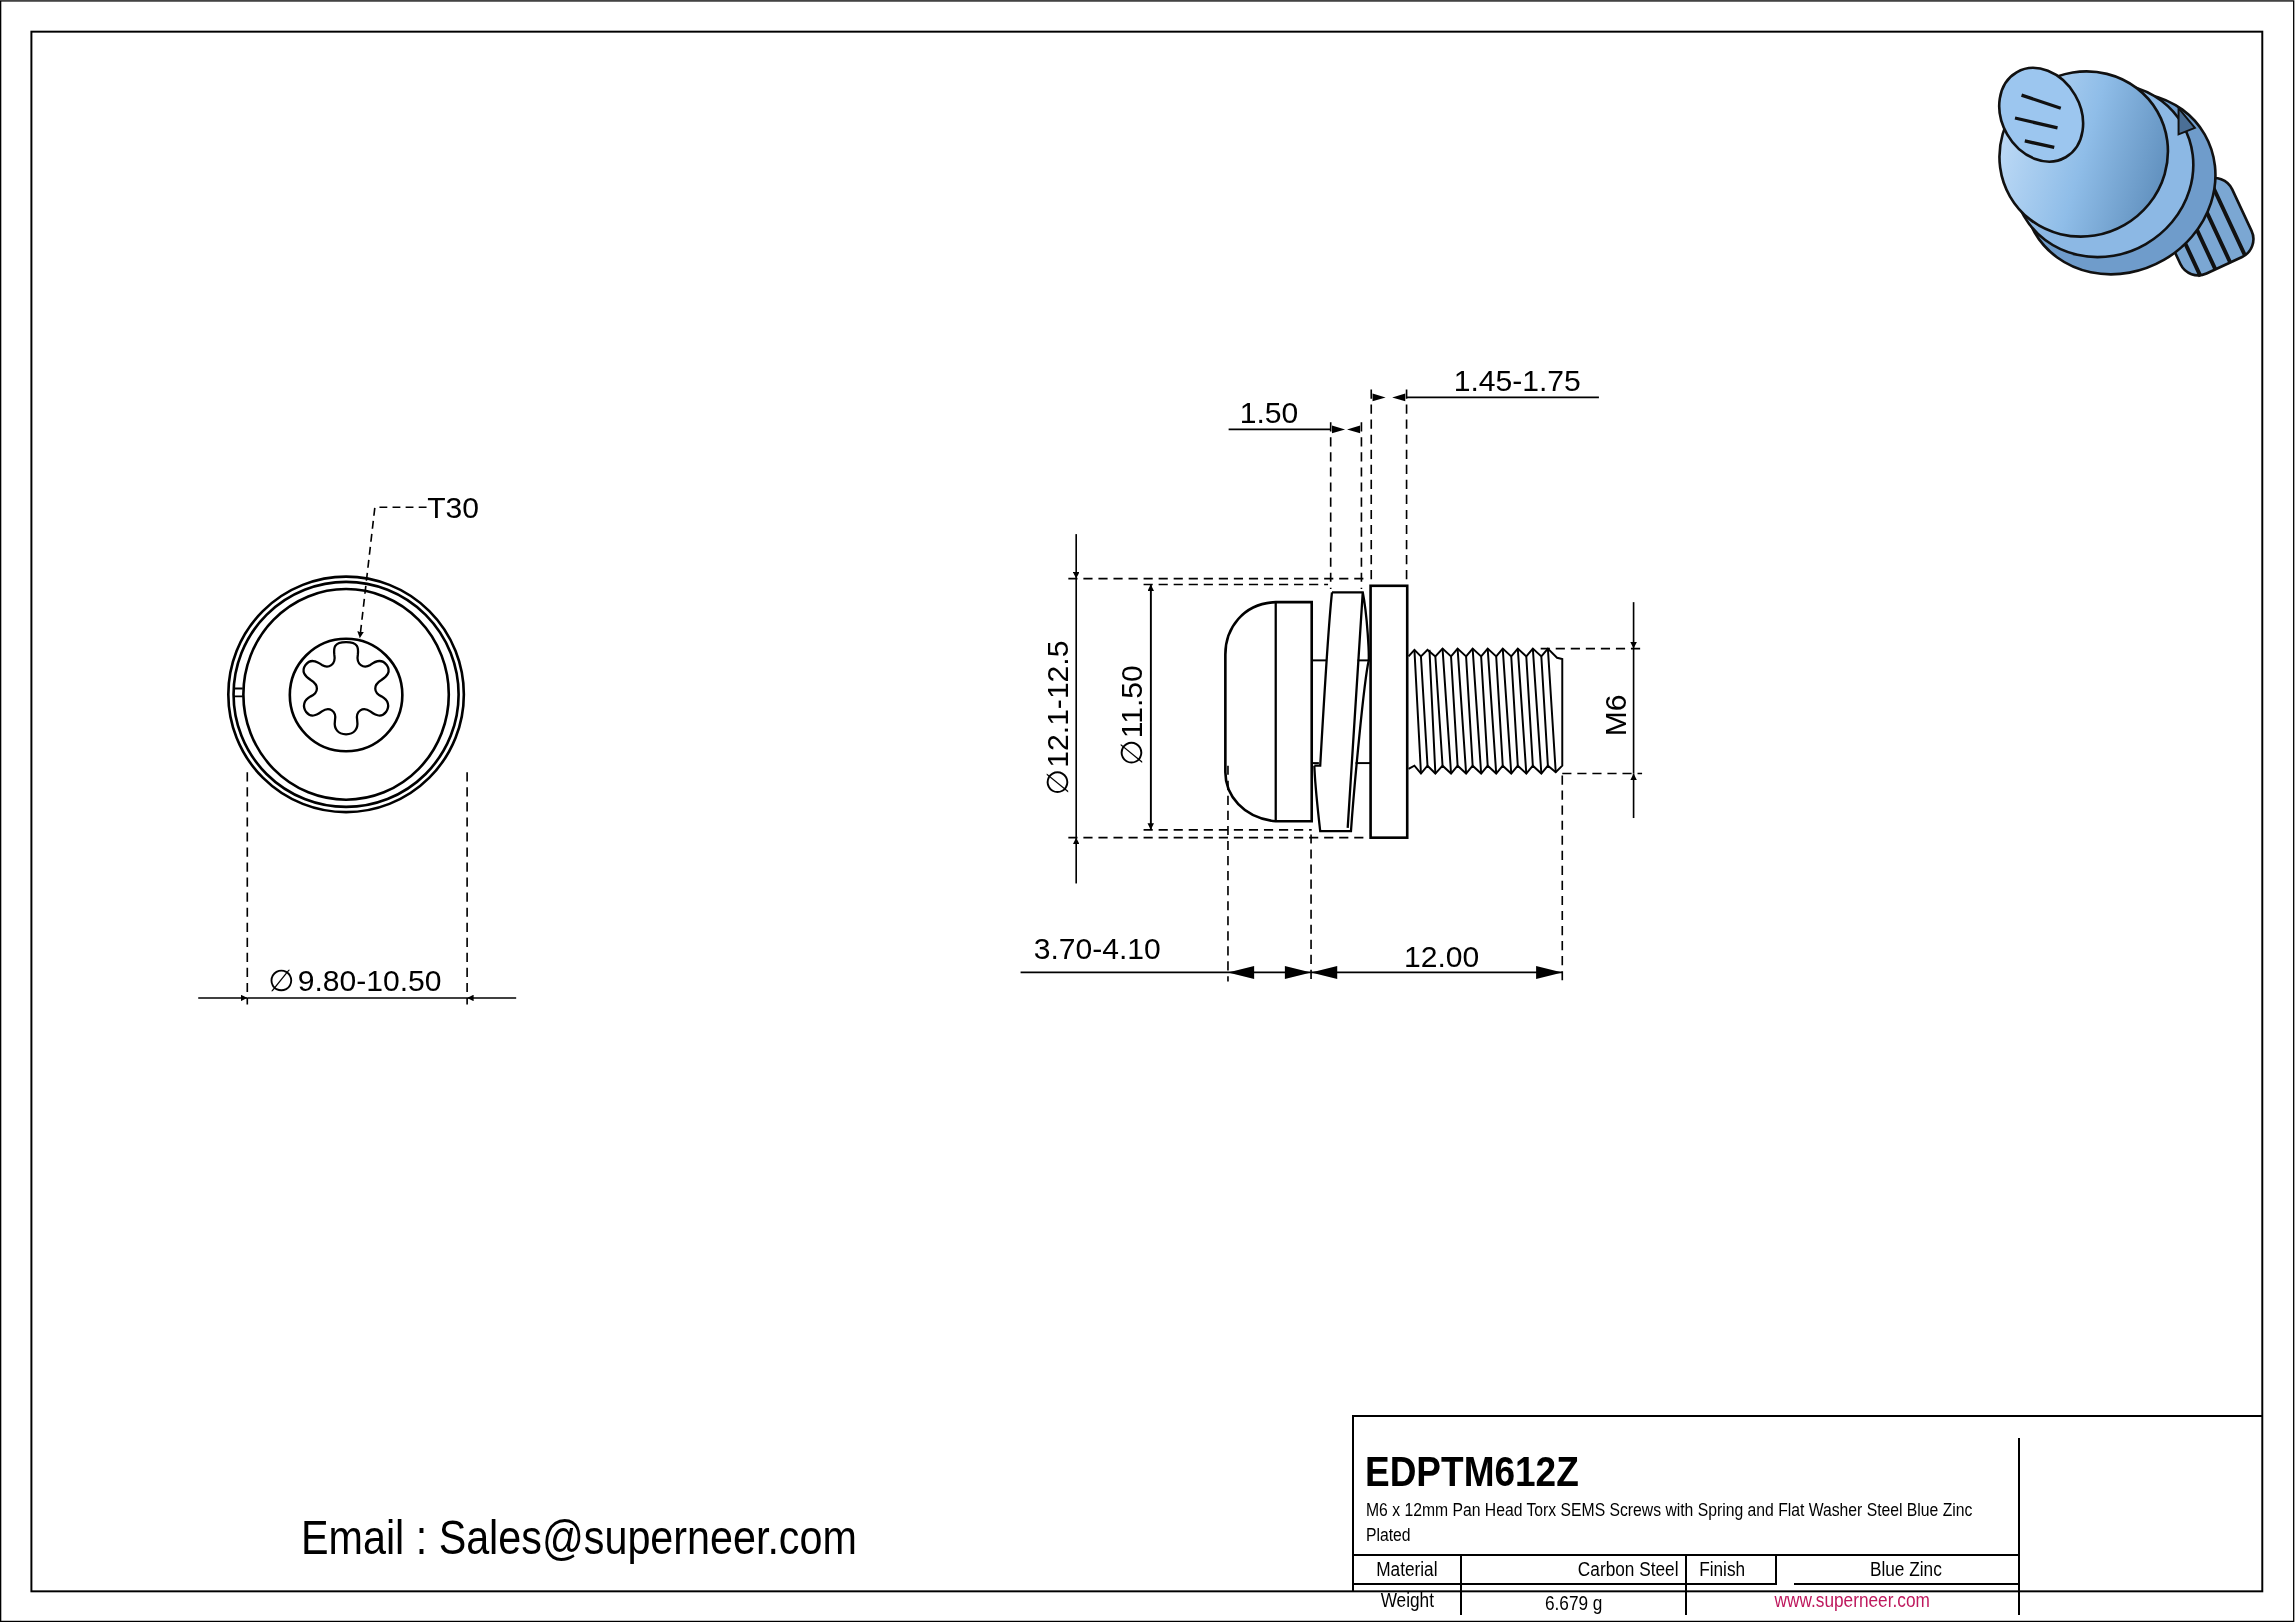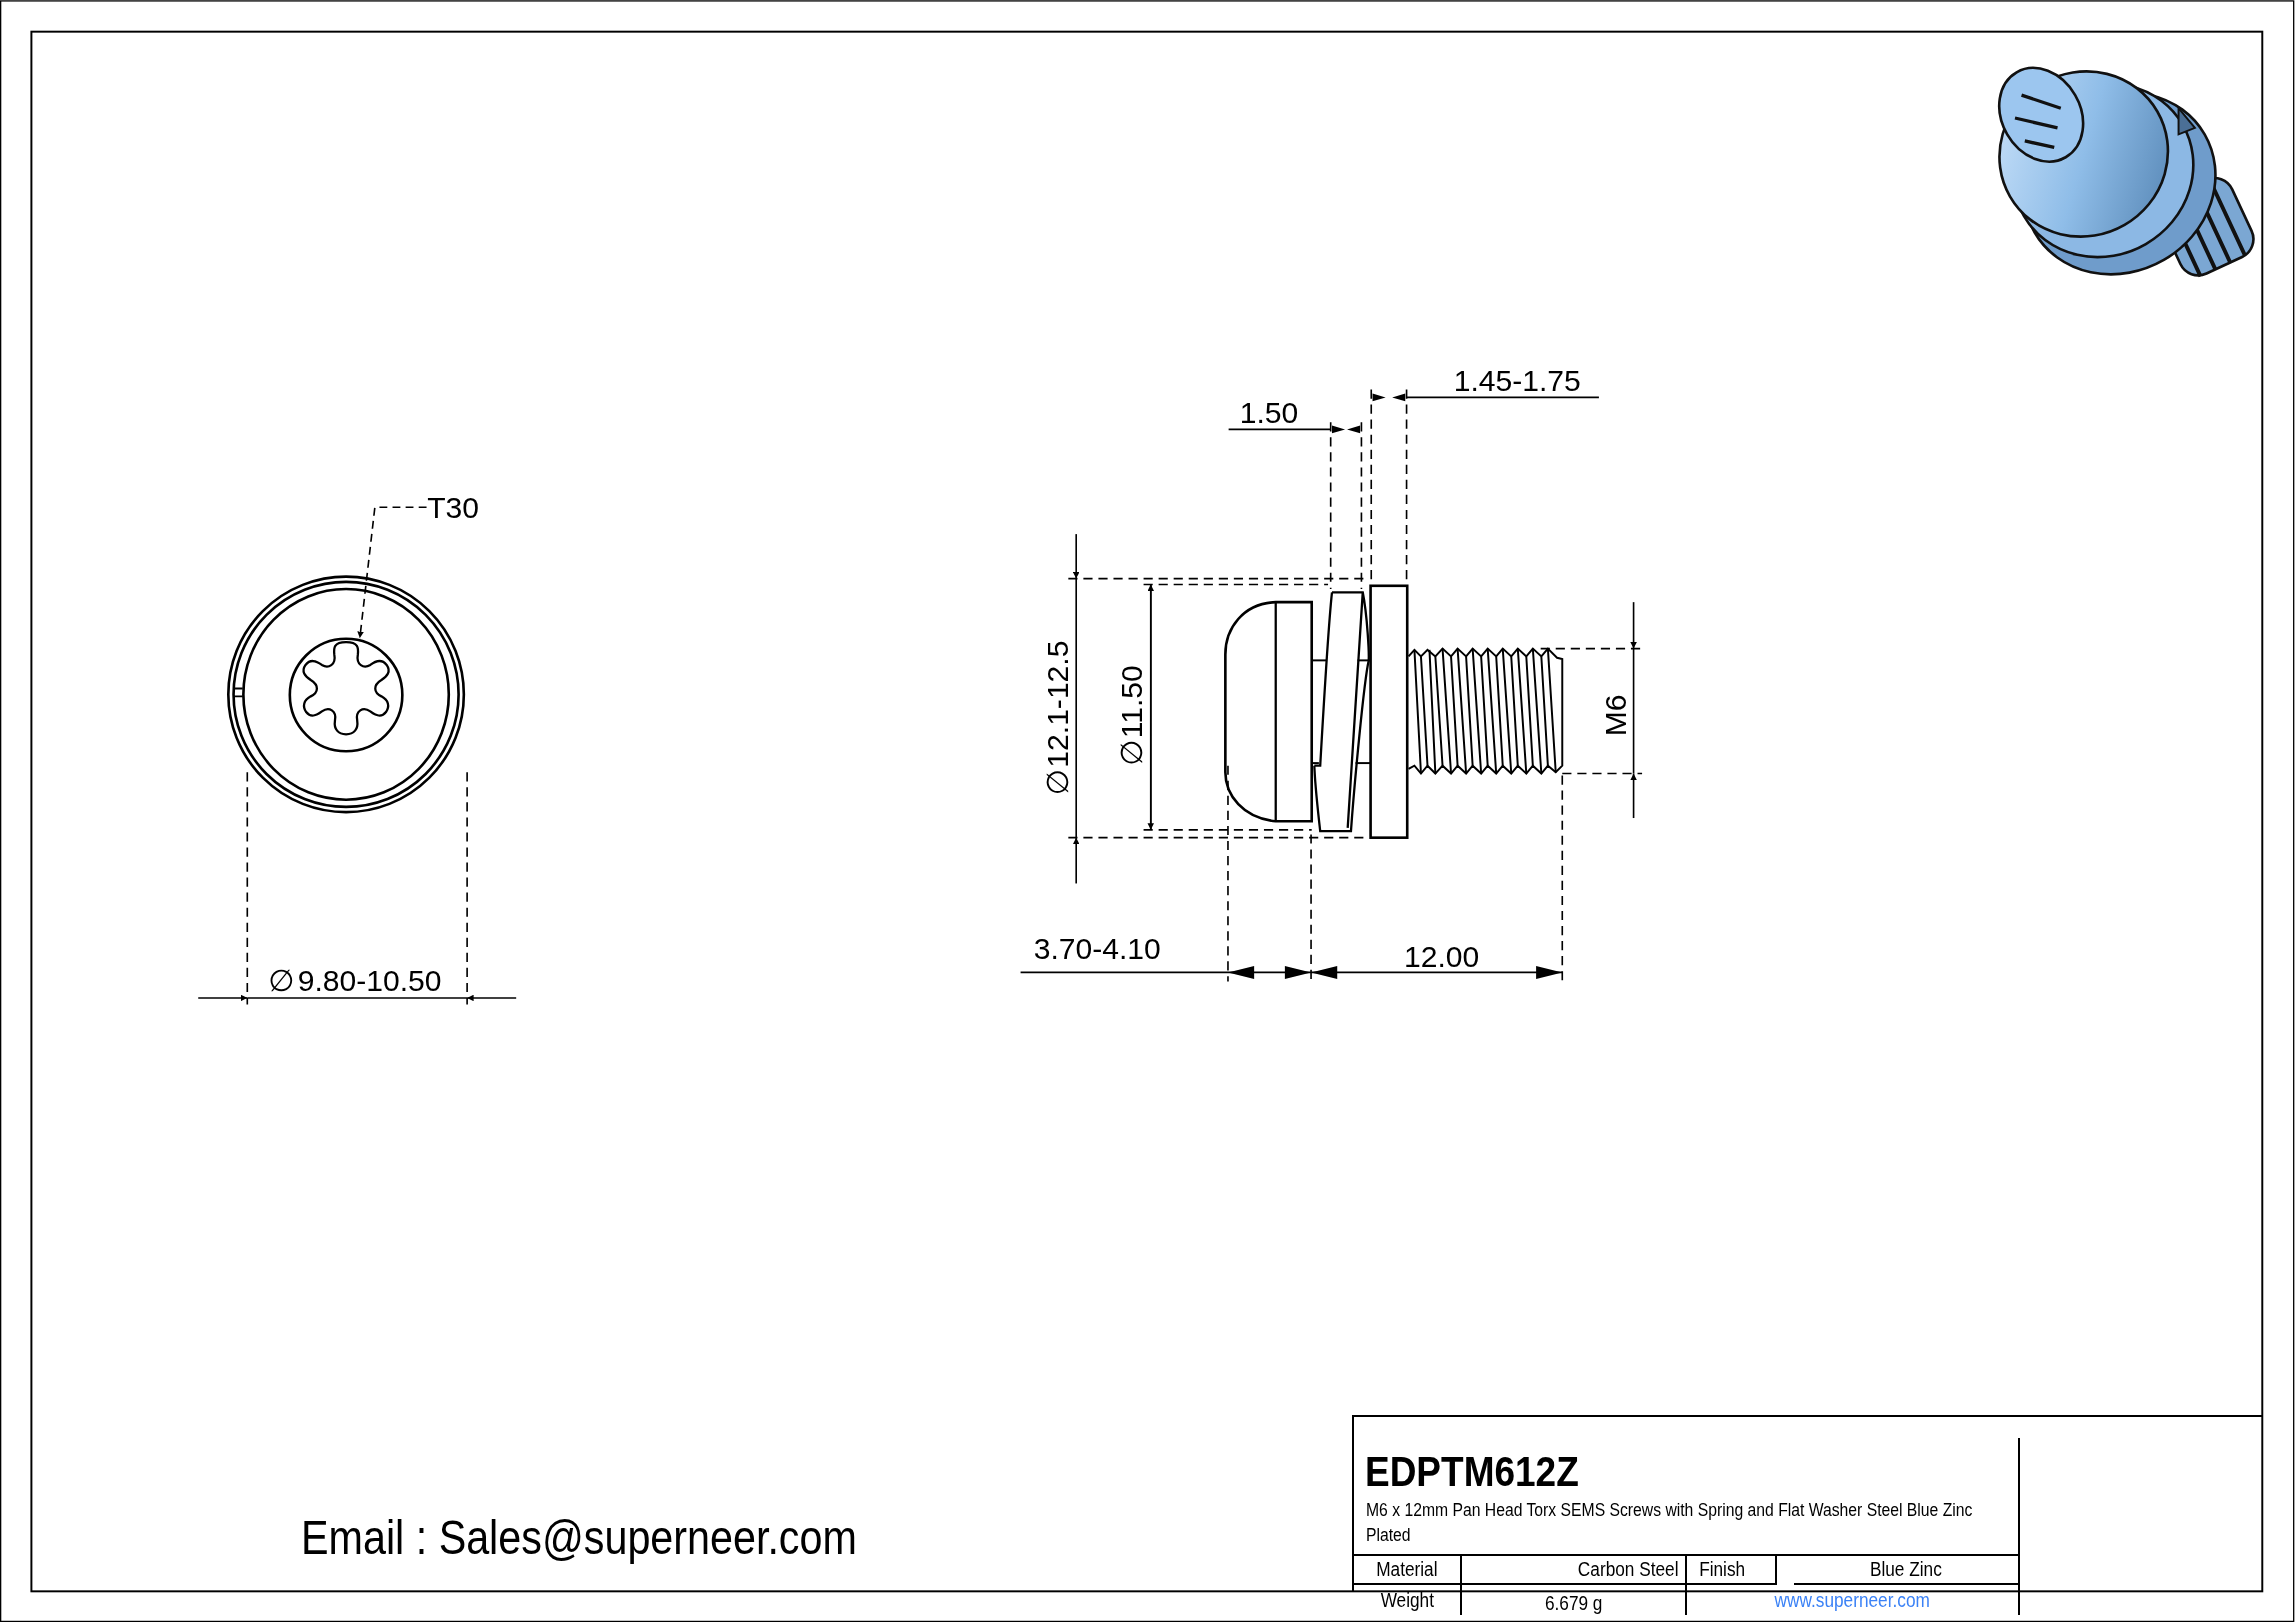--- a/index.html
+++ b/index.html
@@ -11,21 +11,21 @@
   .email { left: 301px; top: 1510px; font-size: 48px; transform: scaleX(0.86); transform-origin: left top; }
   .tb { position: absolute; left: 1352px; top: 1415px; width: 911px; height: 177px; border: 2px solid #000; box-sizing: border-box; border-right: none; border-bottom: none; }
   .tb-info { position: absolute; left: 0; top: 0; width: 666px; height: 177px; border-right: 2px solid #000; box-sizing: border-box; margin-top: 21px; }
   .tb-code { position: absolute; left: 10.5px; top: 9.2px; font-size: 43px; font-weight: bold; transform: scaleX(0.86); transform-origin: left top; }
   .tb-desc { position: absolute; left: 11.8px; top: 59px; font-size: 18.3px; line-height: 25px; width: 654px; white-space: normal; transform: scaleX(0.86); transform-origin: left top; width: 759px; }
   .tb-grid { position: absolute; left: 0; top: 116px; width: 664px; height: 59px; border-top: 2px solid #000; box-sizing: border-box; padding-left: 32px; }
   .cell { position: absolute; box-sizing: border-box; display: flex; align-items: center; justify-content: center; font-size: 19.6px; }
   .cell span { display: inline-block; transform: scaleX(0.88); }
   .tb-logo { position: absolute; left: 666px; top: 0; width: 245px; height: 175px; }
   .logo-word { position: absolute; left: 15.7px; top: 123px; font-size: 33px; font-weight: bold; color: #1b8fd8; letter-spacing: 2px; font-family: "DejaVu Sans", sans-serif; }
-  .www { color: #3b82f6; align-items: center; }
+  .www { color: #be185d; align-items: center; }
 </style>
 </head>
 <body>
 
 <div class="sheet">
 
 <svg class="drawing" width="2295" height="1623" viewBox="0 0 3508 2480">
   <defs>
     <marker id="arr" viewBox="0 0 10 10" refX="10" refY="5" markerWidth="10" markerHeight="10" markerUnits="userSpaceOnUse" orient="auto-start-reverse">
       <path d="M0,0 L10,5 L0,10 z" fill="#000"></path>

